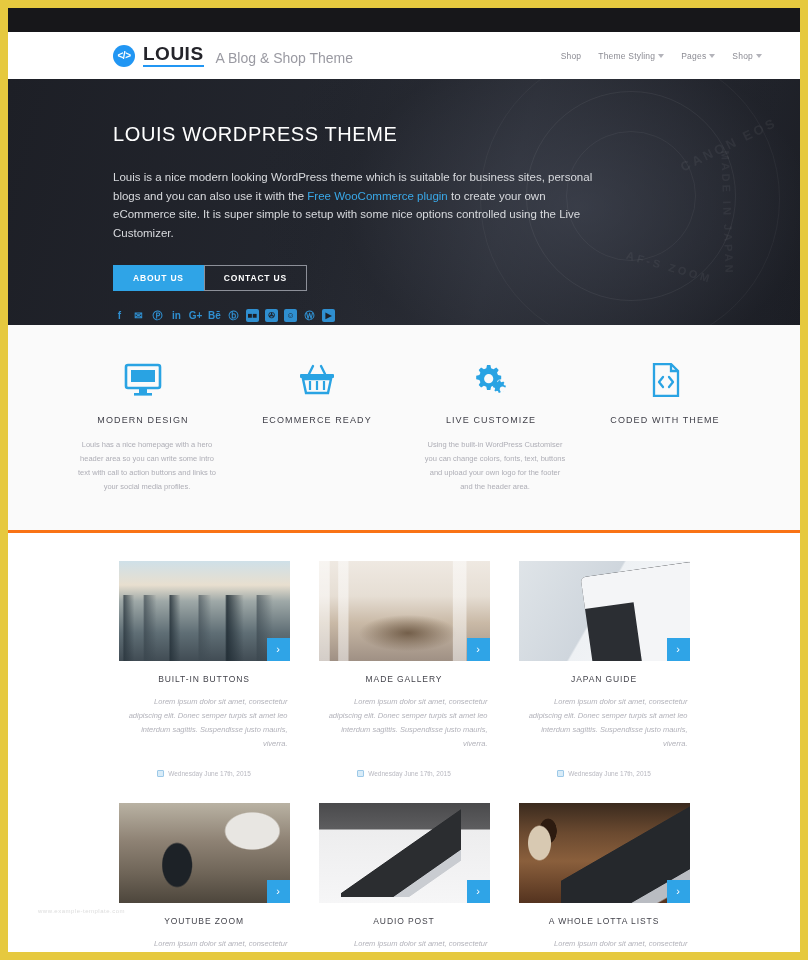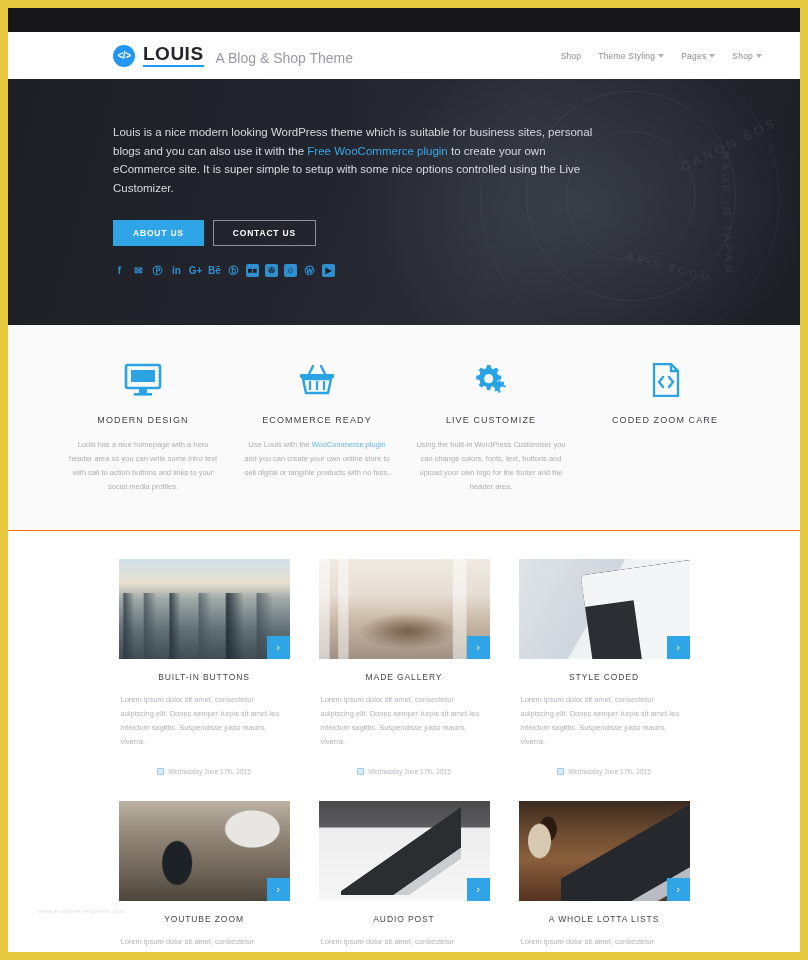--- a/index.html
+++ b/index.html
@@ -140,21 +140,21 @@
     color: #ffffff;
   }
   .hero-text {
     font-size: 11.5px;
     line-height: 1.62;
     color: #d8dade;
     margin-bottom: 22px;
     max-width: 575px;
   }
   .hero-text a { color: #39a8e8; text-decoration: none; }
-  .hero-buttons { display: flex; gap: 9px; margin-bottom: 18px; }
+  .hero-buttons { display: flex; gap: 0; margin-bottom: 18px; }
   .btn {
     font-size: 8.5px;
     font-weight: bold;
     letter-spacing: 0.8px;
     padding: 8px 19px;
     cursor: pointer;
     line-height: 1;
   }
   .btn-primary { background: #2fa4e7; color: #fff; border: 1px solid #2fa4e7; }
   .btn-outline { background: transparent; color: #fff; border: 1px solid #8d9099; }
@@ -169,21 +169,21 @@
   }
   .social span.boxed {
     background: #2f8fd0; color: #1d1f26;
     border-radius: 2px; font-size: 8px;
   }
 
   
   .features {
     background: #fafafa;
     padding: 34px 0 36px;
-    border-bottom: 1px solid #f97316;
+    border-bottom: 3px solid #f97316;
     display: flex;
     justify-content: center;
     gap: 0;
   }
   .feature {
     width: 150px;
     margin: 0 12px;
     text-align: center;
   }
   .feature-icon {
@@ -194,20 +194,21 @@
   .feature-title {
     font-size: 9px;
     letter-spacing: 1.1px;
     color: #41414a;
     margin-bottom: 13px;
   }
   .feature-text {
     font-size: 7.5px;
     line-height: 1.85;
     color: #aeaeb6;
+    margin-left: 8px;
   }
   .feature-text a { color: #63b6e8; text-decoration: none; }
 
   
   .posts {
     background: #fff;
     padding: 28px 0 10px;
   }
   .post-row {
     display: flex;
@@ -233,25 +234,26 @@
     cursor: pointer;
   }
   .post-title {
     text-align: center;
     font-size: 8.5px;
     letter-spacing: 0.9px;
     color: #44444c;
     margin: 13px 0 11px;
   }
   .post-excerpt {
-    text-align: left;
+    text-align: right;
     font-size: 7.5px;
     line-height: 1.9;
     color: #b2b2ba;
     padding: 0 2px;
+    font-style: italic;
   }
   .post-meta {
     text-align: center;
     font-size: 6.5px;
     color: #b8b8c0;
     margin-top: 18px;
     display: flex;
     align-items: center;
     justify-content: center;
     gap: 4px;
@@ -383,20 +385,21 @@
 
     <div class="hero">
       <div class="hero-ring r1"></div>
       <div class="hero-ring r2"></div>
       <div class="hero-ring r3"></div>
       <div class="hero-wm w1">CANON EOS</div>
       <div class="hero-wm w2">MADE IN JAPAN</div>
       <div class="hero-wm w3">AF-S ZOOM</div>
 
       <div class="hero-inner">
+        <div class="hero-title">LOUIS WORDPRESS THEME</div>
         <div class="hero-text"><span>Louis is a nice modern looking WordPress theme which is suitable for business sites, personal blogs and you can also use it with the </span><a href="#">Free WooCommerce plugin</a><span> to create your own eCommerce site. It is super simple to setup with some nice options controlled using the Live Customizer.</span></div>
         <div class="hero-buttons">
           <div class="btn btn-primary">ABOUT US</div>
           <div class="btn btn-outline">CONTACT US</div>
         </div>
         <div class="social">
           <span>f</span>
           <span>✉</span>
           <span>Ⓟ</span>
           <span>in</span>
@@ -430,21 +433,20 @@
       <div class="feature">
         <div class="feature-icon">
           <svg width="38" height="34" viewBox="0 0 38 34">
               <path d="M11 11 L15 3 M27 11 L23 3" stroke="#29a3e3" stroke-width="2.4" fill="none" stroke-linecap="round"></path>
               <rect x="2" y="11" width="34" height="4" rx="1" fill="#29a3e3"></rect>
               <path d="M5 16 L8 30 L30 30 L33 16 Z" fill="none" stroke="#29a3e3" stroke-width="2.4"></path>
               <path d="M12 18 v9 M19 18 v9 M26 18 v9" stroke="#29a3e3" stroke-width="2.2"></path>
             </svg>
         </div>
         <div class="feature-title">ECOMMERCE READY</div>
-        <div class="feature-text"><span>Use Louis with the </span><a href="#">WooCommerce plugin</a><span> and you can create your own online store to sell digital or tangible products with no fuss.</span></div>
       </div>
 
       <div class="feature">
         <div class="feature-icon">
           <svg width="38" height="34" viewBox="0 0 38 34">
               <g fill="#29a3e3">
                 <path d="M15 2 l3.4 0 .7 3.2 2.4 1 2.8-1.7 2.4 2.4-1.7 2.8 1 2.4 3.2.7 0 3.4-3.2.7-1 2.4 1.7 2.8-2.4 2.4-2.8-1.7-2.4 1-.7 3.2-3.4 0-.7-3.2-2.4-1-2.8 1.7-2.4-2.4 1.7-2.8-1-2.4-3.2-.7 0-3.4 3.2-.7 1-2.4-1.7-2.8 2.4-2.4 2.8 1.7 2.4-1z"></path>
                 <circle cx="16.7" cy="15.7" r="4.6" fill="#fafafa"></circle>
               </g>
               <g fill="#29a3e3">
@@ -458,21 +460,21 @@
       </div>
 
       <div class="feature">
         <div class="feature-icon">
           <svg width="38" height="34" viewBox="0 0 38 34">
               <path d="M8 1 h17 l7 7 v25 h-24 z" fill="none" stroke="#29a3e3" stroke-width="2.3"></path>
               <path d="M25 1 v7 h7" fill="none" stroke="#29a3e3" stroke-width="2.3"></path>
               <path d="M17 14 l-4 5 4 5 M23 14 l4 5 -4 5" fill="none" stroke="#29a3e3" stroke-width="2.3" stroke-linecap="round" stroke-linejoin="round"></path>
             </svg>
         </div>
-        <div class="feature-title">CODED ZOOM CARE</div>
+        <div class="feature-title">CODED WITH THEME</div>
       </div>
 
     </div>
 
     <div class="posts">
 
       <div class="post-row">
         <div class="post">
           <div class="post-thumb">
             <div class="art art-city"></div>
@@ -497,21 +499,21 @@
             <span class="cal-icon"></span>
             <span>Wednesday June 17th, 2015</span>
           </div>
         </div>
 
         <div class="post">
           <div class="post-thumb">
             <div class="art art-tablet"></div>
             <div class="post-arrow">›</div>
           </div>
-          <div class="post-title">STYLE CODED</div>
+          <div class="post-title">JAPAN GUIDE</div>
           <div class="post-excerpt">Lorem ipsum dolor sit amet, consectetur adipiscing elit. Donec semper turpis sit amet leo interdum sagittis. Suspendisse justo mauris, viverra.</div>
           <div class="post-meta">
             <span class="cal-icon"></span>
             <span>Wednesday June 17th, 2015</span>
           </div>
         </div>
       </div>
 
       <div class="post-row">
         <div class="post">

